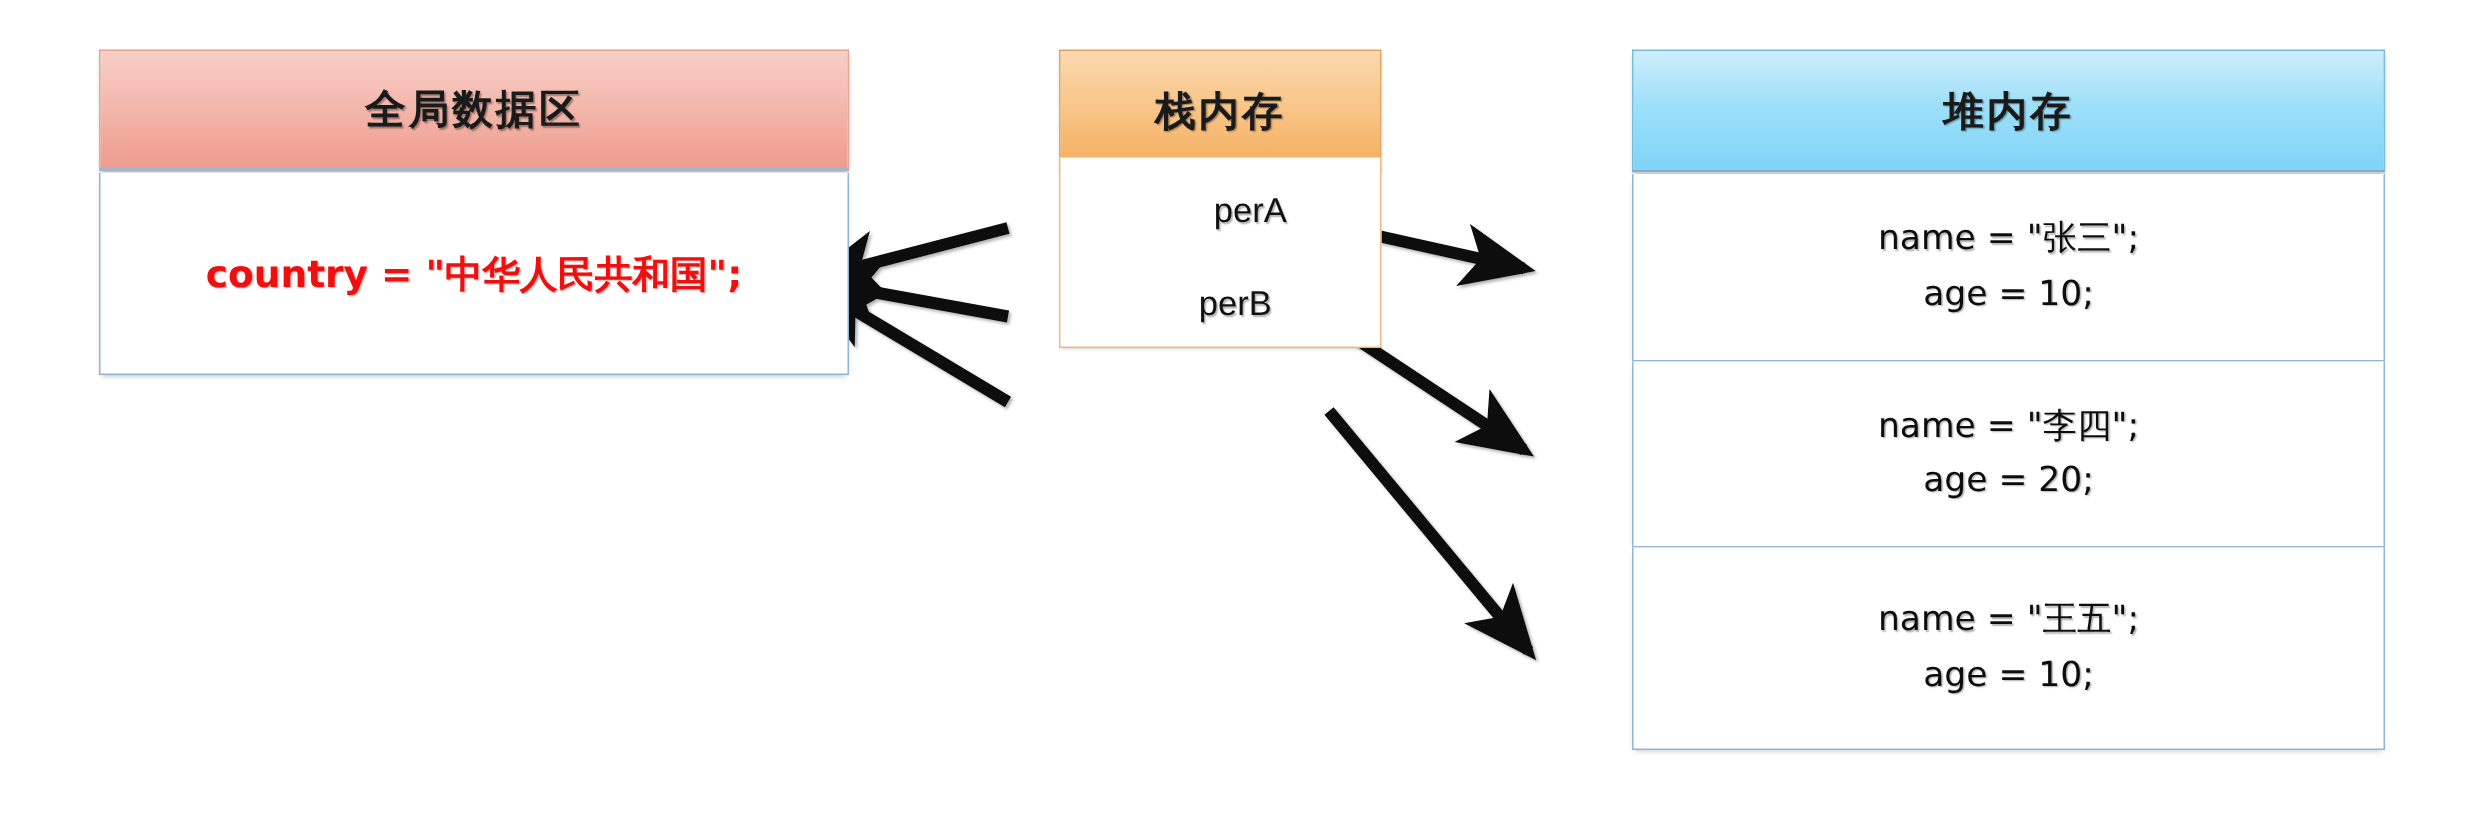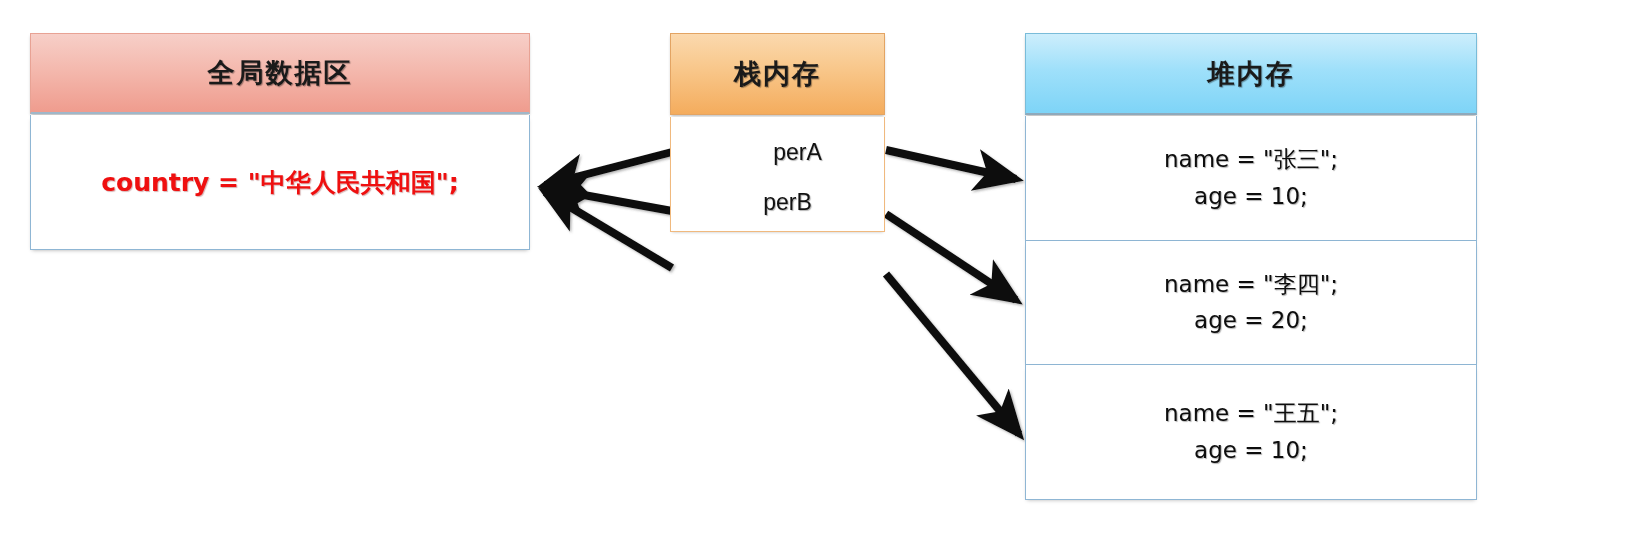--- a/index.html
+++ b/index.html
@@ -7,21 +7,21 @@
   body{
     width:1651px;height:548px;
     background:#ffffff;
     font-family:"Liberation Sans","DejaVu Sans",sans-serif;
     overflow:hidden;
     position:relative;
   }
   #stage{position:absolute;left:0;top:0;width:1651px;height:548px;}
 
   
-  .panel{position:absolute;box-sizing:border-box;}
+  .panel{position:absolute;box-sizing:border-box;margin-left:36px;}
   .hdr{
     position:absolute;left:0;top:0;width:100%;
     box-sizing:border-box;
     display:flex;align-items:center;justify-content:center;
     font-size:27px;font-weight:bold;color:#1a1a1a;
     letter-spacing:2px;
     text-shadow:1px 1px 1px rgba(0,0,0,.35);
     font-family:"DejaVu Serif","Liberation Serif",serif;
   }
   .cell{
@@ -62,26 +62,26 @@
     border:1px solid #e3a463;
     box-shadow:0 2px 3px -1px rgba(0,0,0,.3);
   }
   .stack-cell{
     border:1px solid #f0b97e;
     border-top:none;
     font-size:23px;color:#111;
     text-shadow:1px 1px 1px rgba(0,0,0,.3);
     box-shadow:0 2px 3px -2px rgba(0,0,0,.25);
   }
-  #stack-cell-0{top:84px;height:72px;padding-left:40px;}
+  #stack-cell-0{top:72px;height:72px;padding-left:40px;}
   #stack-cell-1{top:141px;height:58px;padding-left:20px;}
   #stack-cell-2{top:199px;height:60px;}
 
   
-  #heap-panel{left:1025px;top:33px;width:452px;height:467px;}
+  #heap-panel{left:1052px;top:33px;width:502px;height:467px;}
   #heap-header{
     height:82px;
     background:linear-gradient(to bottom,#cdeefc 0%,#9fe0fa 45%,#7ed4f7 100%);
     border:1px solid #79bcd9;
     border-bottom:2px solid #8fa9bb;
     box-shadow:0 2px 3px -1px rgba(0,0,0,.35);
   }
   .heap-cell{
     border:1px solid #8fb6d4;
     border-top:none;

